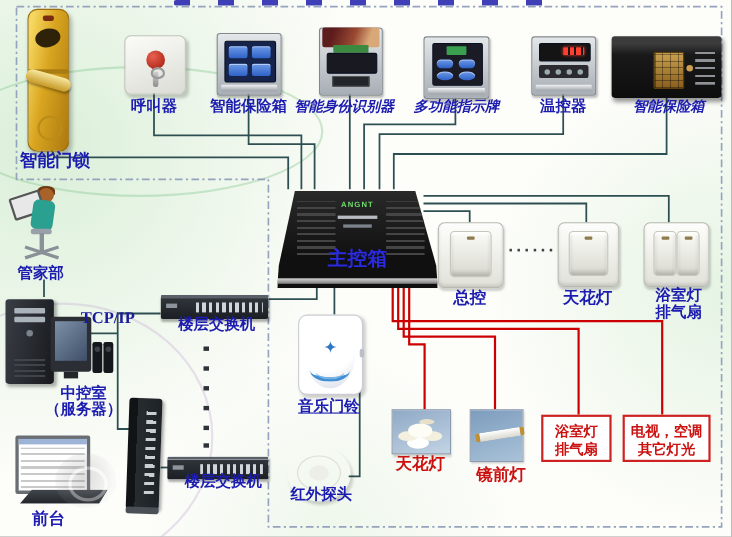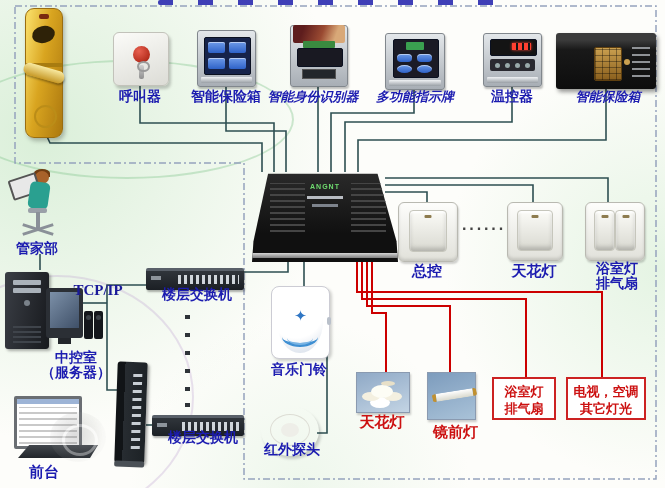--- a/index.html
+++ b/index.html
@@ -175,20 +175,21 @@
     </g>
   </svg>
 
   <div class="lock">
     <div class="slot"></div>
     <div class="reader"></div>
     <div class="band"></div>
     <div class="handle"></div>
     <div class="knob"></div>
   </div>
+  <div class="lbl s16" style="left:8px;top:138px;width:84px;">智能门锁</div>
 
   <div class="caller">
     <div class="red"></div>
     <div class="key"></div>
   </div>
   <div class="lbl s14" style="left:110px;top:89px;width:60px;">呼叫器</div>
 
   <div class="panel" style="left:197px;top:30px;width:57px;height:55px;">
     <div class="screen" style="left:6px;top:6px;width:45px;height:36px;"></div>
     <div class="bluebtn" style="left:10px;top:11px;width:17px;height:11px;"></div>
@@ -235,20 +236,21 @@
   <div class="lbl s13" style="left:566px;top:90px;width:84px;">智能保险箱</div>
 
   <div class="cbox">
     <div class="body">
       <div class="ventL"></div>
       <div class="ventR"></div>
       <div class="brand">ANGNT</div>
       <div class="bar1"></div>
       <div class="bar2"></div>
       <div class="base"></div>
+      <div class="lblmain">主控箱</div>
     </div>
   </div>
 
   <div class="wswitch" style="left:398px;top:202px;width:58px;height:58px;">
     <div class="rocker" style="left:10px;top:7px;right:10px;bottom:9px;">
         <div class="ind"></div>
       </div>
   </div>
   <div class="lbl s15" style="left:398px;top:263px;width:58px;">总控</div>
 
@@ -275,21 +277,21 @@
   </div>
 
 
   <div class="bell">
     <div class="oval"></div>
     <div class="star">✦</div>
     <div class="wave"></div>
     <div class="wave2"></div>
     <div class="btn"></div>
   </div>
-  <div class="lbl s14" style="left:266px;top:362px;width:66px;">音乐门铃</div>
+  <div class="lbl s14" style="left:266px;top:362px;width:66px;text-decoration:underline;">音乐门铃</div>
 
   <div class="dome">
     <div class="ring"></div>
     <div class="core"></div>
   </div>
   <div class="lbl s14" style="left:259px;top:442px;width:66px;">红外探头</div>
 
   <div class="photo ph-ceil" style="left:356px;top:372px;width:52px;height:39px;">
     <div class="blob"></div>
   </div>

